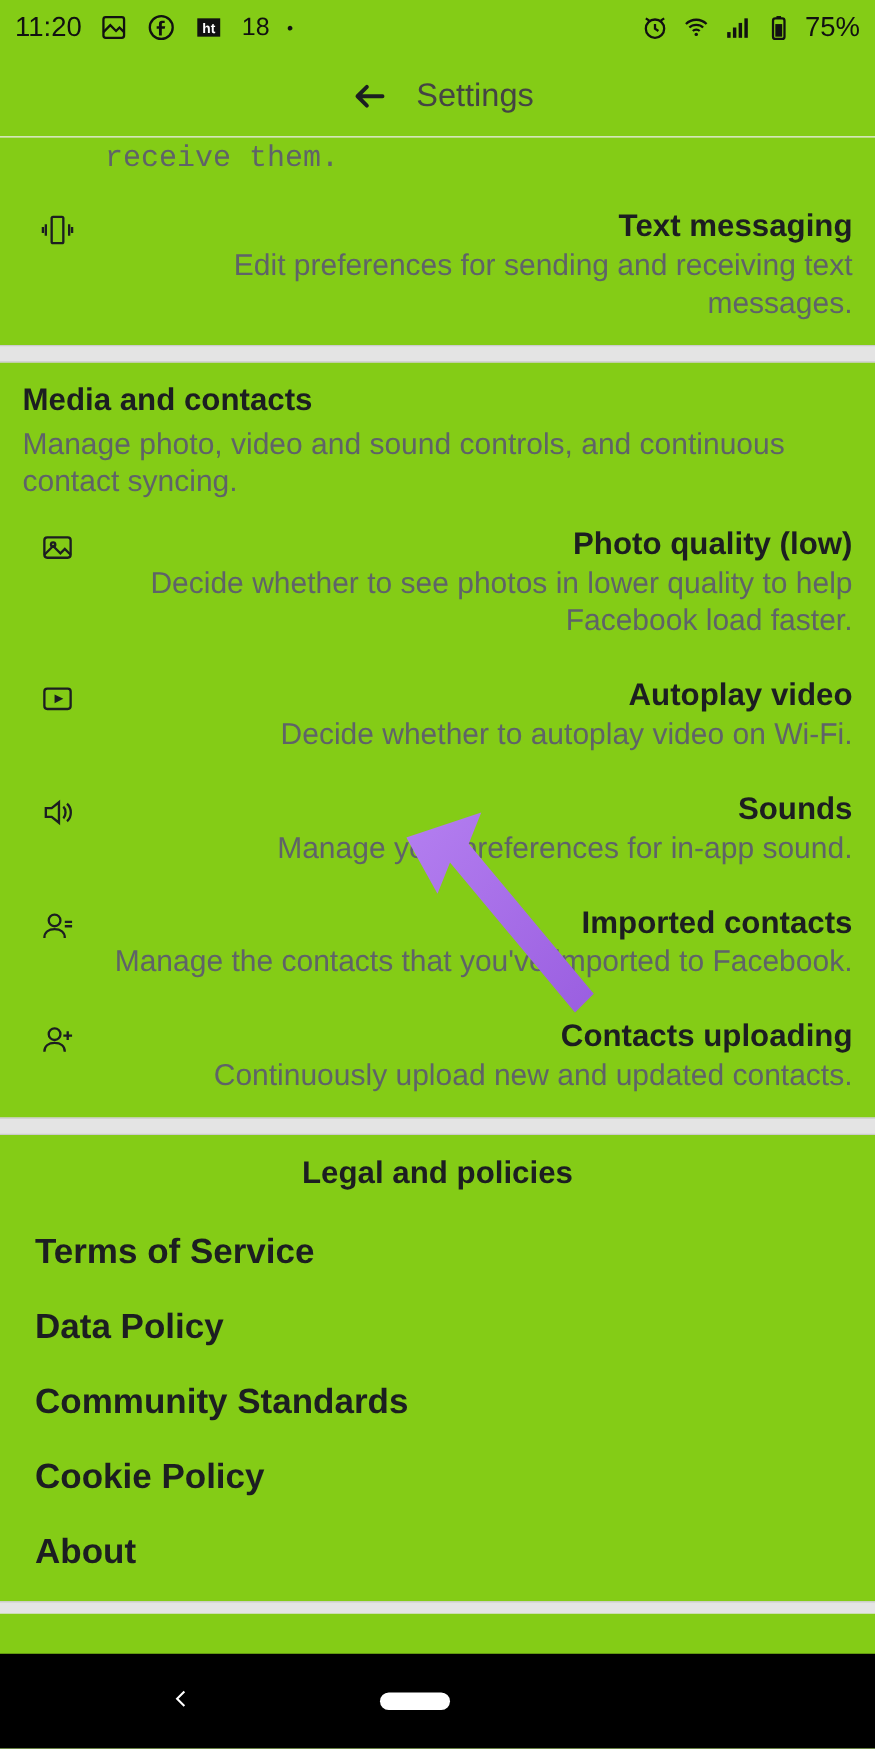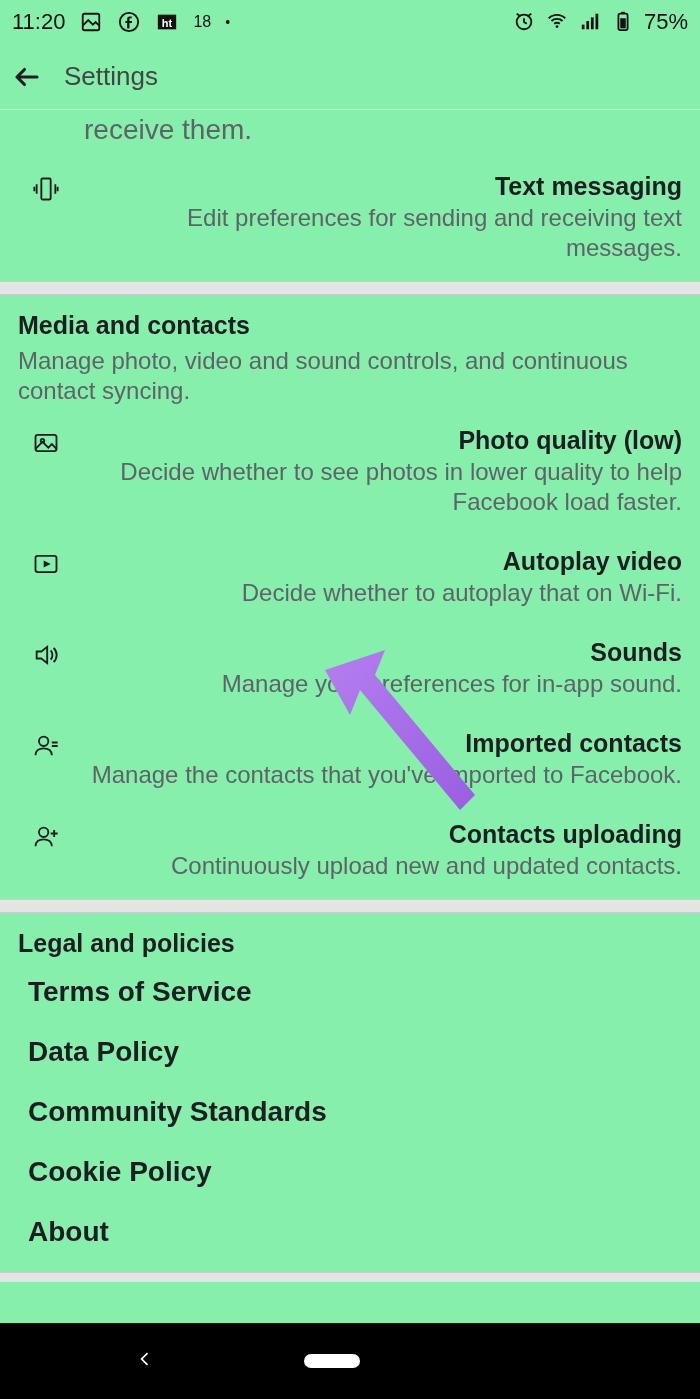--- a/index.html
+++ b/index.html
@@ -1,52 +1,52 @@
 <!DOCTYPE html>
 <html><head>
 <meta charset="utf-8">
 <style>
   * { box-sizing: border-box; margin: 0; padding: 0; }
   html, body { width: 700px; height: 1399px; font-family: -apple-system, Helvetica, Arial, sans-serif; background: #fff; }
-  .screen { width: 700px; height: 1399px; position: relative; background: #86efac; display: flex; flex-direction: column; overflow: hidden; }
+  .screen { width: 700px; height: 1399px; position: relative; background: #84cc16; display: flex; flex-direction: column; overflow: hidden; }
 
   
   .status-bar { height: 44px; display: flex; align-items: center; justify-content: space-between; padding: 0 12px; font-size: 22px; color: #111; font-weight: 500; }
   .status-left { display: flex; align-items: center; gap: 14px; }
-  .status-right { display: flex; gap: 9px; }
+  .status-right { display: flex; align-items: center; gap: 9px; }
   .sb-icon { display: inline-flex; align-items: center; justify-content: center; width: 24px; height: 24px; }
   .sb-icon svg { width: 22px; height: 22px; }
-  .sb-num { font-size: 16px; }
-
-  
-  .app-bar { height: 66px; display: flex; align-items: center; padding: 0 4px; border-bottom: 1px solid #eee; }
+  .sb-num { font-size: 20px; }
+
+  
+  .app-bar { height: 66px; display: flex; align-items: center; padding: 0 4px; border-bottom: 1px solid #eee; justify-content: center; }
   .back-btn { width: 46px; height: 46px; display: flex; align-items: center; justify-content: center; margin-right: 14px; }
   .back-btn svg { width: 30px; height: 30px; stroke: #1c1e21; }
   .app-title { font-size: 26px; color: #444; }
 
   
   .content { flex: 1; overflow: hidden; }
   .partial-item { padding: 4px 18px 14px 84px; }
-  .partial-desc { font-size: 28px; color: #5f6368; }
+  .partial-desc { font-size: 24px; color: #5f6368; font-family: Liberation Mono, monospace; }
 
   .settings-item { display: flex; padding: 12px 18px 18px 18px; text-align: right; }
   .settings-item .icon-col { width: 66px; display: flex; justify-content: flex-start; padding-top: 3px; padding-left: 14px; }
   .settings-item .icon-col svg { width: 28px; height: 28px; stroke: #1c1e21; fill: none; stroke-width: 1.6; }
   .settings-item .text-col { flex: 1; }
   .item-title { font-size: 25px; font-weight: 700; color: #1c1e21; margin-bottom: 2px; }
   .item-desc { font-size: 24px; color: #5f6368; line-height: 1.25; }
 
   .section-divider { height: 14px; background: #e4e4e4; border-top: 1px solid #ccc; border-bottom: 1px solid #ccc; }
 
   .section-header { padding: 16px 18px 8px 18px; }
   .section-title { font-size: 25px; font-weight: 700; color: #1c1e21; margin-bottom: 6px; }
   .section-desc { font-size: 24px; color: #5f6368; line-height: 1.25; }
 
   .legal-section { padding: 16px 18px 10px 18px; }
-  .legal-section .section-title { margin-bottom: 4px; }
+  .legal-section .section-title { margin-bottom: 18px; text-align: center; }
   .legal-item { padding: 14px 10px; }
   .legal-item-title { font-size: 28px; font-weight: 700; color: #1c1e21; }
 
   
   .nav-bar { height: 76px; background: #000; display: flex; align-items: center; justify-content: space-around; position: absolute; bottom: 0; left: 0; right: 0; padding: 0 60px; }
   .nav-home { width: 56px; height: 14px; background: #fff; border-radius: 7px; }
   .nav-back svg { width: 20px; height: 20px; stroke: #fff; fill: none; stroke-width: 2; }
   .nav-spacer { width: 56px; }
 
   
@@ -168,21 +168,21 @@
 
     <div class="settings-item">
       <div class="icon-col">
         <svg viewBox="0 0 24 24">
             <rect x="3" y="5" width="18" height="14" rx="2"></rect>
             <path d="M10 9 L16 12 L10 15 Z" fill="#1c1e21" stroke="none"></path>
           </svg>
       </div>
       <div class="text-col">
         <div class="item-title">Autoplay video</div>
-        <div class="item-desc">Decide whether to autoplay that on Wi-Fi.</div>
+        <div class="item-desc">Decide whether to autoplay video on Wi-Fi.</div>
       </div>
     </div>
 
     <div class="settings-item">
       <div class="icon-col">
         <svg viewBox="0 0 24 24">
             <path d="M4 9 H8 L13 5 V19 L8 15 H4 Z"></path>
             <path d="M16 8 C18 10 18 14 16 16 M18.5 6 C22 9 22 15 18.5 18"></path>
           </svg>
       </div>

